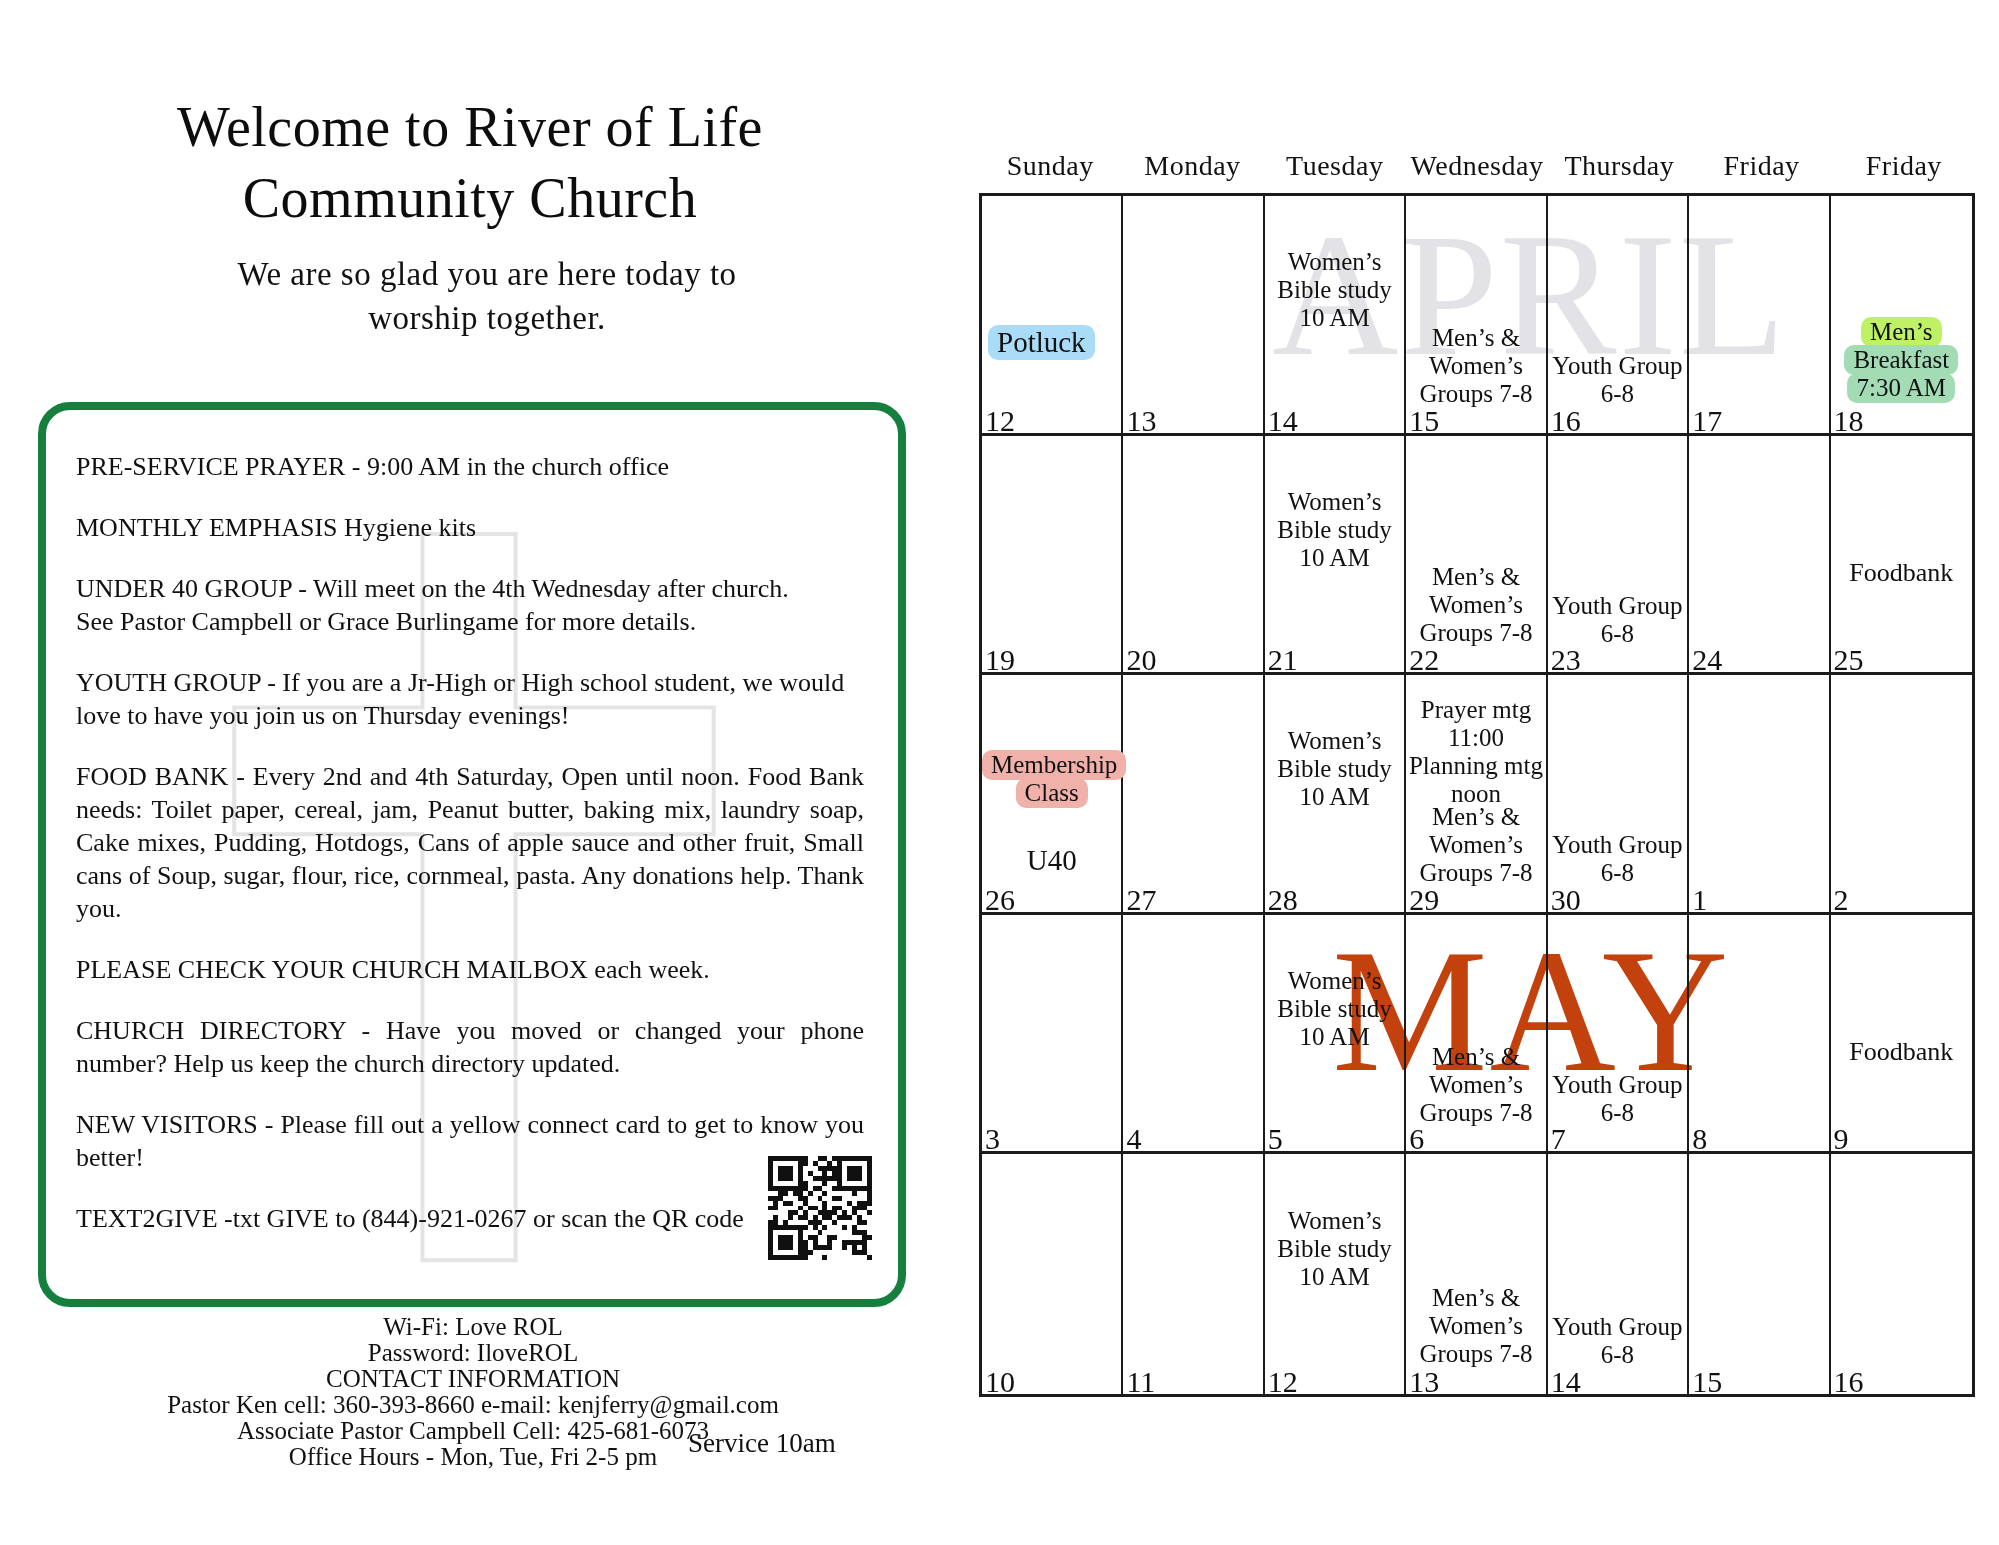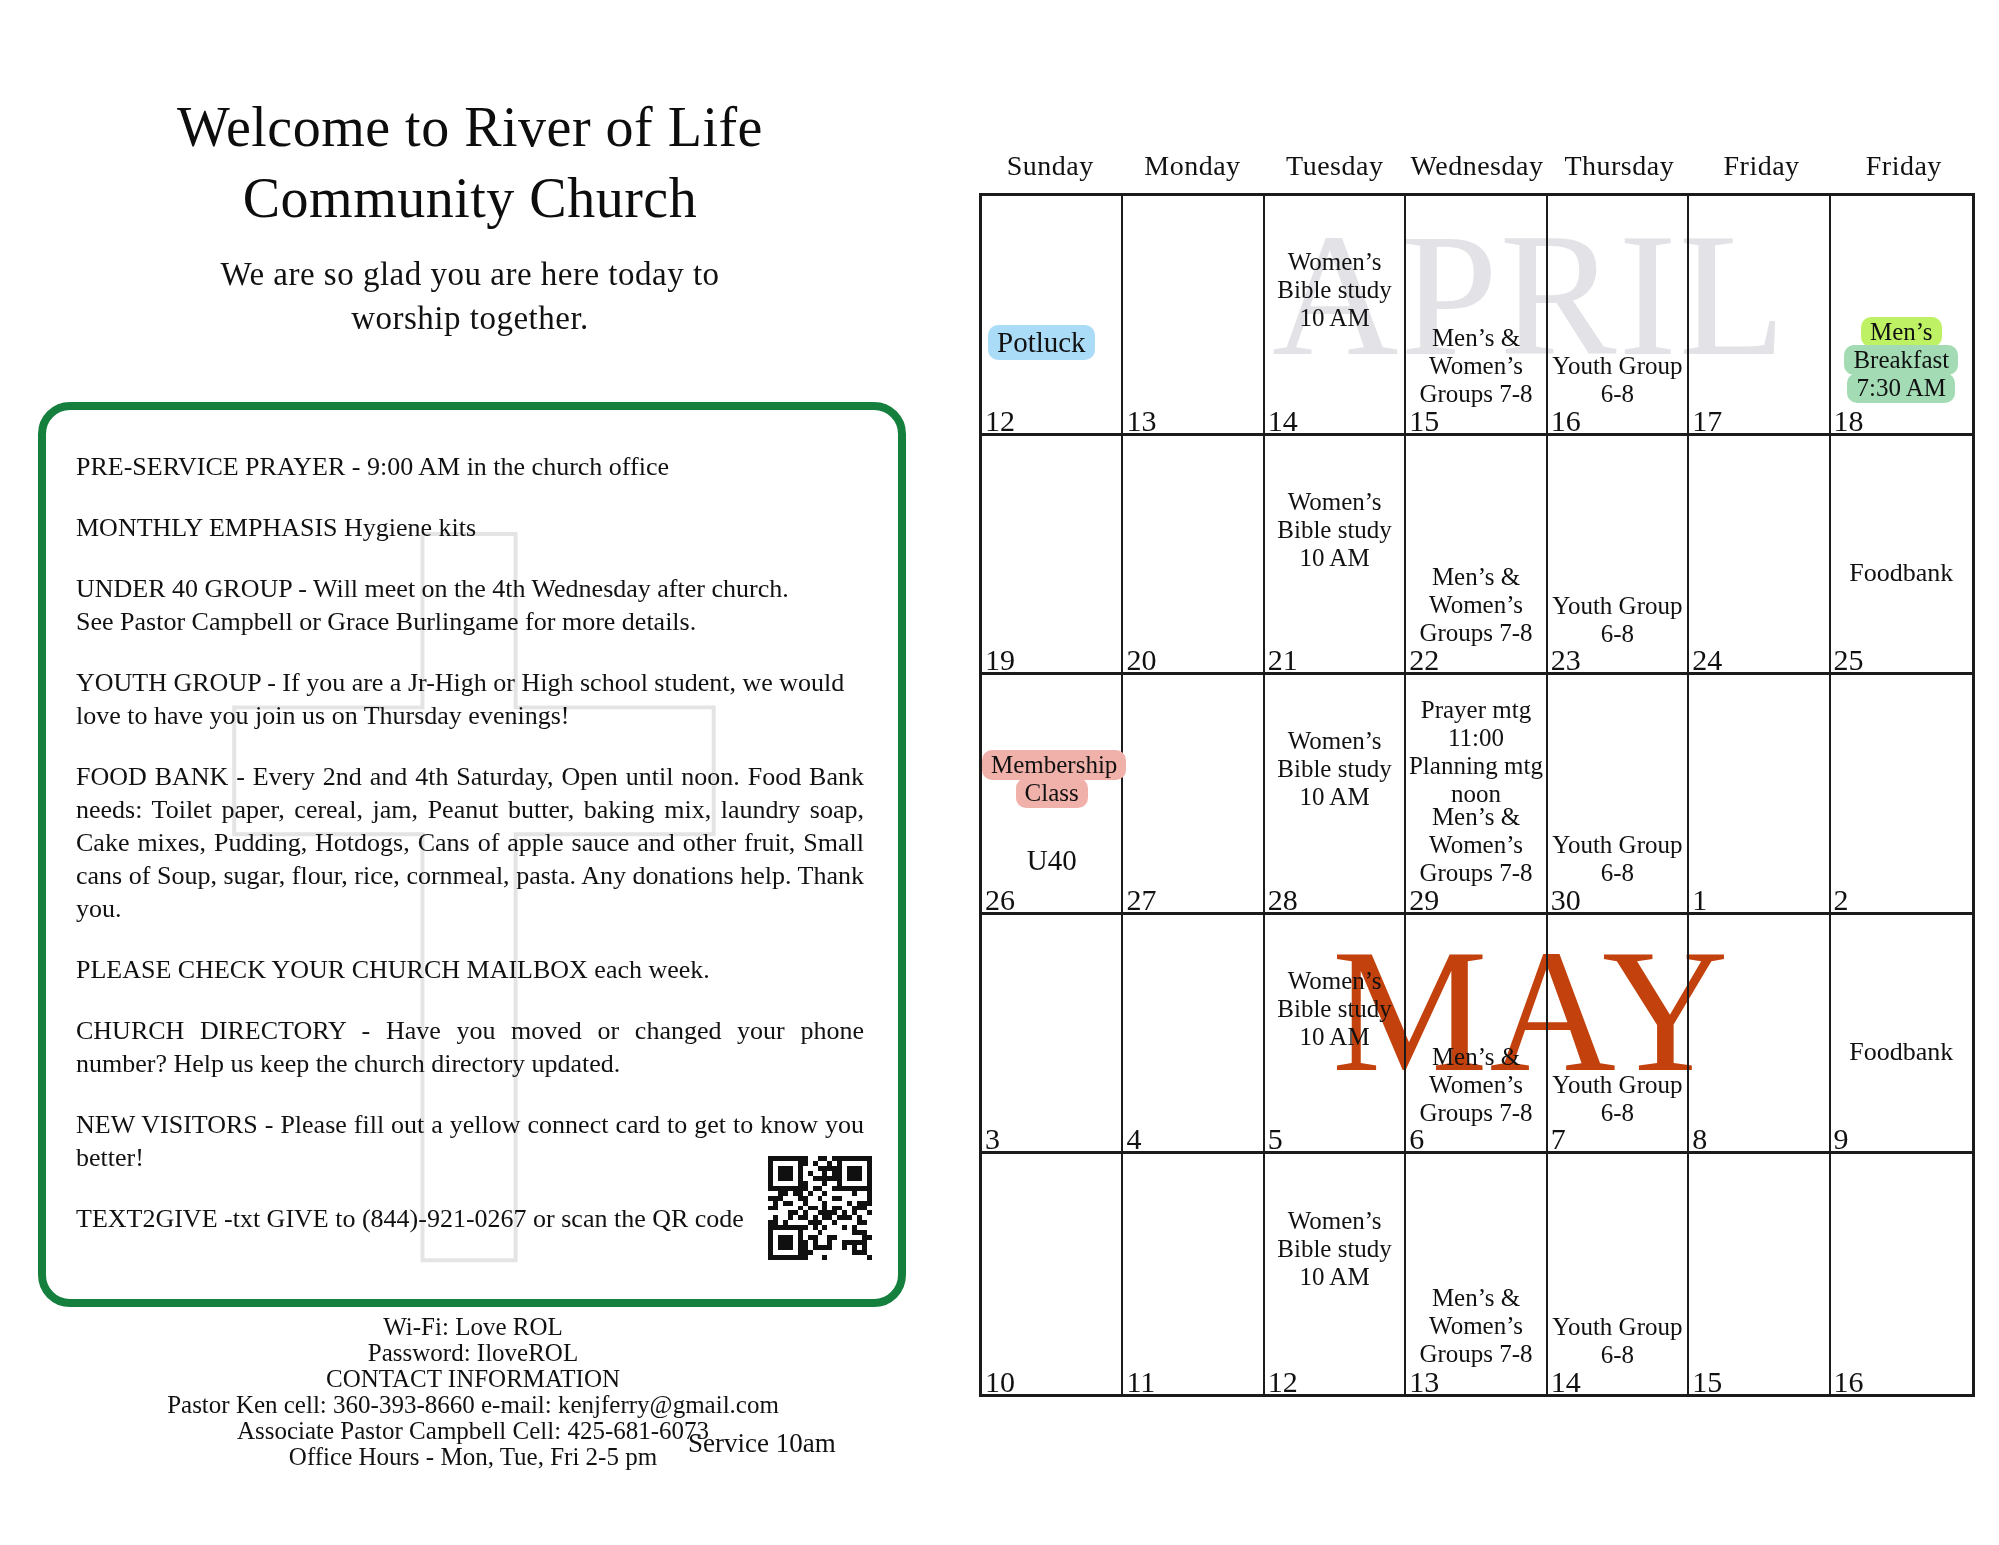--- a/index.html
+++ b/index.html
@@ -2,21 +2,21 @@
 <html><head>
 <meta charset="utf-8">
 <style>
   html,body{margin:0;padding:0;background:#ffffff;}
   #page{position:relative;width:1999px;height:1545px;background:#ffffff;overflow:hidden;
         font-family:"Liberation Serif",serif;color:#111;}
 
   
   .title{position:absolute;left:55px;top:92px;width:830px;text-align:center;
          font-size:56px;line-height:71px;color:#0d0d0d;letter-spacing:0.5px;}
-  .subtitle{position:absolute;left:55px;top:252px;width:830px;text-align:center;
+  .subtitle{position:absolute;left:72px;top:252px;width:830px;text-align:center;
             font-size:33px;line-height:44px;letter-spacing:0.5px;}
 
   .info-box{position:absolute;left:38px;top:402px;width:868px;height:905px;
             border:8px solid #15803d;border-radius:32px;box-sizing:border-box;}
   .cross-wm{position:absolute;left:0;top:0;width:100%;height:100%;z-index:0;}
   .ann-list{position:relative;z-index:1;padding:40px 34px 0 30px;}
   .ann{margin:0 0 28px 0;font-size:26px;line-height:33px;}
   .ann.pre{white-space:pre-line;}
   .ann.just{text-align:justify;}
 

